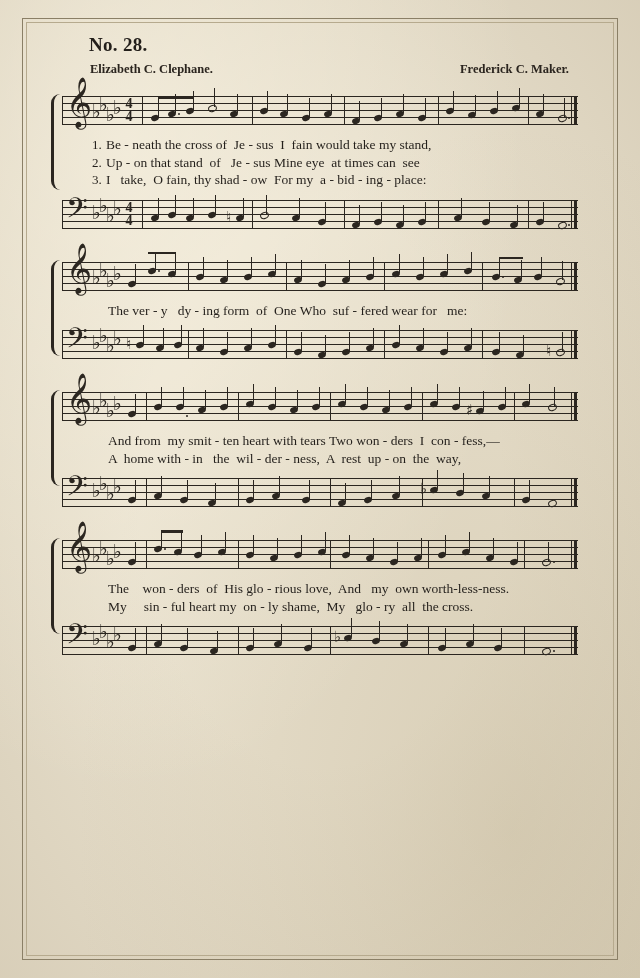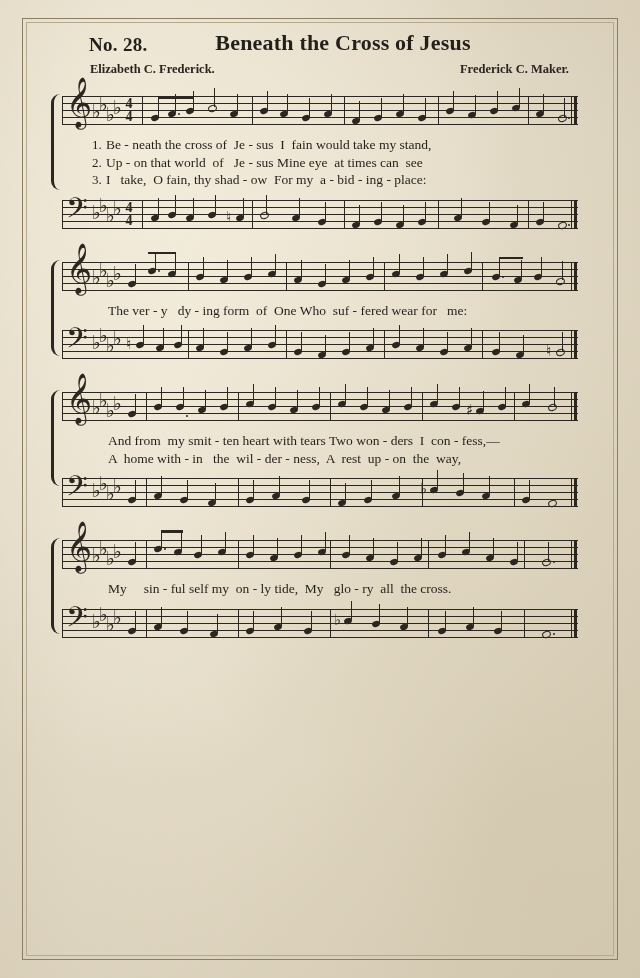--- a/index.html
+++ b/index.html
@@ -248,24 +248,23 @@
 <body>
 
 <div id="page">
   <div id="frame"></div>
   <div id="inner-frame"></div>
 
   <div id="content">
 
     <div class="title-row">
       <div class="hymn-number">No. 28.</div>
-      <div class="hymn-title">Beneath the Cross of Jesus</div>
     </div>
     <div class="credits">
-      <div class="author">Elizabeth C. Frederick.</div>
+      <div class="author">Elizabeth C. Clephane.</div>
       <div class="composer">Frederick C. Maker.</div>
     </div>
 
     <div class="system">
       <div class="staff">
         <div class="brace"></div>
         <div class="lines">
             <i></i>
             <i></i>
             <i></i>
@@ -335,21 +334,21 @@
         <div class="barline end" style="left:509px;"></div>
       </div>
 
       <div class="lyrics">
         <div class="lyric-line">
           <span class="num">1.</span>
           <span class="txt"><span>Be - neath the cross of  Je - sus  I  fain would take my stand,</span></span>
         </div>
         <div class="lyric-line">
           <span class="num">2.</span>
-          <span class="txt"><span>Up - on that world  of   Je - sus Mine eye  at times can  see</span></span>
+          <span class="txt"><span>Up - on that stand  of   Je - sus Mine eye  at times can  see</span></span>
         </div>
         <div class="lyric-line">
           <span class="num">3.</span>
           <span class="txt"><span>I   take,  O fain, thy shad - ow  For my  a - bid - ing - place:</span></span>
         </div>
       </div>
 
       <div class="staff">
         <div class="lines">
             <i></i>
@@ -748,21 +747,24 @@
         <div class="barline" style="left:462px;"></div>
 
         <div class="note hollow" style="left:480px; top:27px;"></div>
           <div class="stem" style="left:486px; top:10px;"></div>
           <div class="dot" style="left:491px; top:29px;"></div>
         <div class="barline end" style="left:509px;"></div>
       </div>
 
       <div class="lyrics centered">
         <div class="lyric-line">
-          <span class="txt"><span>My     sin - ful self my  on - ly tide,  My   glo - ry  all  the cross.</span></span>
+          <span class="txt"><span>The    won - ders  of  His glo - rious love,  And   my  own worth-less-ness.</span></span>
+        </div>
+        <div class="lyric-line">
+          <span class="txt"><span>My     sin - ful heart my  on - ly shame,  My   glo - ry  all  the cross.</span></span>
         </div>
       </div>
 
       <div class="staff">
         <div class="lines">
             <i></i>
             <i></i>
             <i></i>
             <i></i>
             <i></i>

